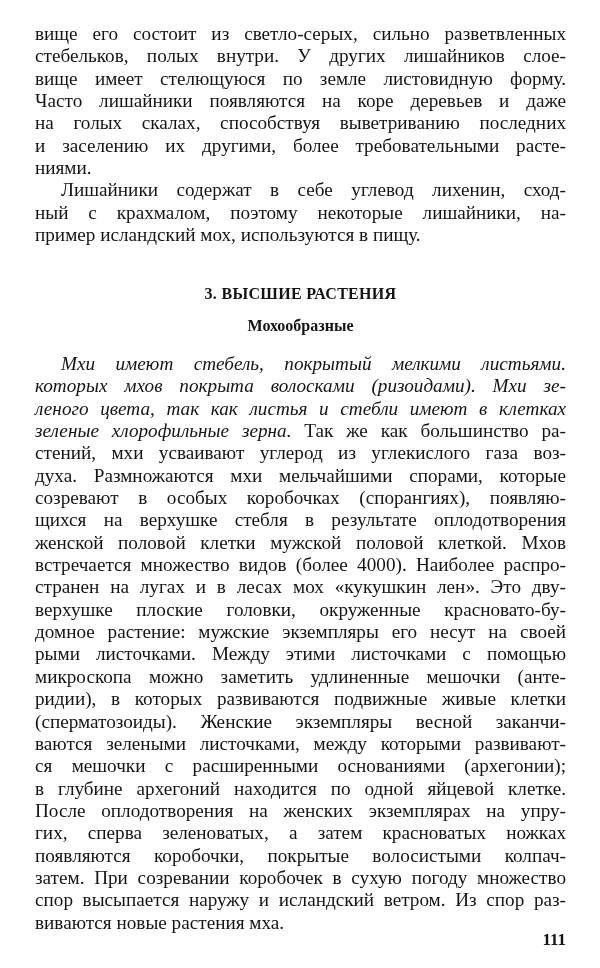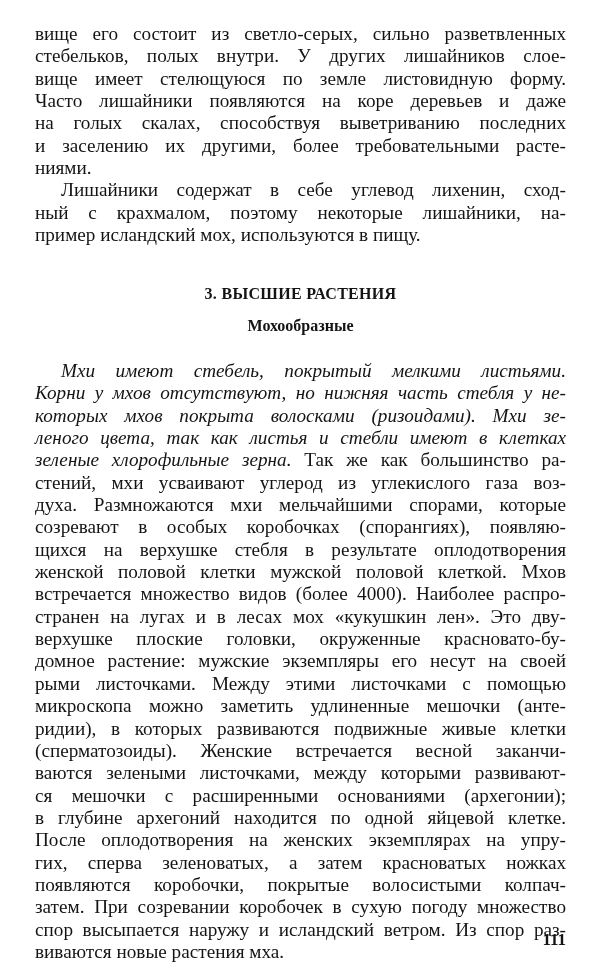--- a/index.html
+++ b/index.html
@@ -18,21 +18,21 @@
   .line.last { text-align-last: left; }
   .line.indent { padding-left: 26px; }
   .it { font-style: italic; }
   .heading {
     position: absolute; left: 0; width: 531px; text-align: center;
     font-weight: bold; white-space: nowrap;
   }
   .h-section { top: 260px; font-size: 16px; letter-spacing: 0.3px; }
   .h-sub { top: 292px; font-size: 16px; }
   .block1 { position: absolute; left: 0; top: 0; width: 531px; }
-  .block2 { position: absolute; left: 0; top: 337px; width: 531px; }
+  .block2 { position: absolute; left: 0; top: 330px; width: 531px; }
   .pagenum {
     position: absolute; left: 530px; top: 930px; width: 36px; text-align: right;
     font-family: "Liberation Serif", "DejaVu Serif", serif; font-weight: bold;
     font-size: 17px; color: #141414;
   }
 </style>
 </head>
 <body>
 
 <div class="page">
@@ -48,37 +48,36 @@
     <span class="line indent" style="white-space: nowrap;">Лишайники содержат в себе углевод лихенин, сход-</span>
     <span class="line" style="white-space: nowrap;">ный с крахмалом, поэтому некоторые лишайники, на-</span>
     <span class="line last" style="white-space: nowrap;">пример исландский мох, используются в пищу.</span>
   </div>
 
   <div class="heading h-section">3. ВЫСШИЕ РАСТЕНИЯ</div>
   <div class="heading h-sub">Мохообразные</div>
 
   <div class="block2">
     <span class="line indent it" style="white-space: nowrap;">Мхи имеют стебель, покрытый мелкими листьями.</span>
-    <span class="line it" style="white-space: nowrap;">Корни у мхов отсутствуют, но нижняя часть стебля у не-</span>
     <span class="line it" style="white-space: nowrap;">которых мхов покрыта волосками (ризоидами). Мхи зе-</span>
     <span class="line it" style="white-space: nowrap;">леного цвета, так как листья и стебли имеют в клетках</span>
     <span class="line" style="white-space: nowrap;"><span class="it">зеленые хлорофильные зерна.</span><span> Так же как большинство ра-</span></span>
     <span class="line" style="white-space: nowrap;">стений, мхи усваивают углерод из углекислого газа воз-</span>
     <span class="line" style="white-space: nowrap;">духа. Размножаются мхи мельчайшими спорами, которые</span>
     <span class="line" style="white-space: nowrap;">созревают в особых коробочках (спорангиях), появляю-</span>
     <span class="line" style="white-space: nowrap;">щихся на верхушке стебля в результате оплодотворения</span>
     <span class="line" style="white-space: nowrap;">женской половой клетки мужской половой клеткой. Мхов</span>
     <span class="line" style="white-space: nowrap;">встречается множество видов (более 4000). Наиболее распро-</span>
     <span class="line" style="white-space: nowrap;">странен на лугах и в лесах мох «кукушкин лен». Это дву-</span>
     <span class="line" style="white-space: nowrap;">верхушке плоские головки, окруженные красновато-бу-</span>
     <span class="line" style="white-space: nowrap;">домное растение: мужские экземпляры его несут на своей</span>
     <span class="line" style="white-space: nowrap;">рыми листочками. Между этими листочками с помощью</span>
     <span class="line" style="white-space: nowrap;">микроскопа можно заметить удлиненные мешочки (анте-</span>
     <span class="line" style="white-space: nowrap;">ридии), в которых развиваются подвижные живые клетки</span>
-    <span class="line" style="white-space: nowrap;">(сперматозоиды). Женские встречается весной заканчи-</span>
+    <span class="line" style="white-space: nowrap;">(сперматозоиды). Женские экземпляры весной заканчи-</span>
     <span class="line" style="white-space: nowrap;">ваются зелеными листочками, между которыми развивают-</span>
     <span class="line" style="white-space: nowrap;">ся мешочки с расширенными основаниями (архегонии);</span>
     <span class="line" style="white-space: nowrap;">в глубине архегоний находится по одной яйцевой клетке.</span>
     <span class="line" style="white-space: nowrap;">После оплодотворения на женских экземплярах на упру-</span>
     <span class="line" style="white-space: nowrap;">гих, сперва зеленоватых, а затем красноватых ножках</span>
     <span class="line" style="white-space: nowrap;">появляются коробочки, покрытые волосистыми колпач-</span>
     <span class="line" style="white-space: nowrap;">затем. При созревании коробочек в сухую погоду множество</span>
     <span class="line" style="white-space: nowrap;">спор высыпается наружу и исландский ветром. Из спор раз-</span>
     <span class="line last" style="white-space: nowrap;">виваются новые растения мха.</span>
   </div>

